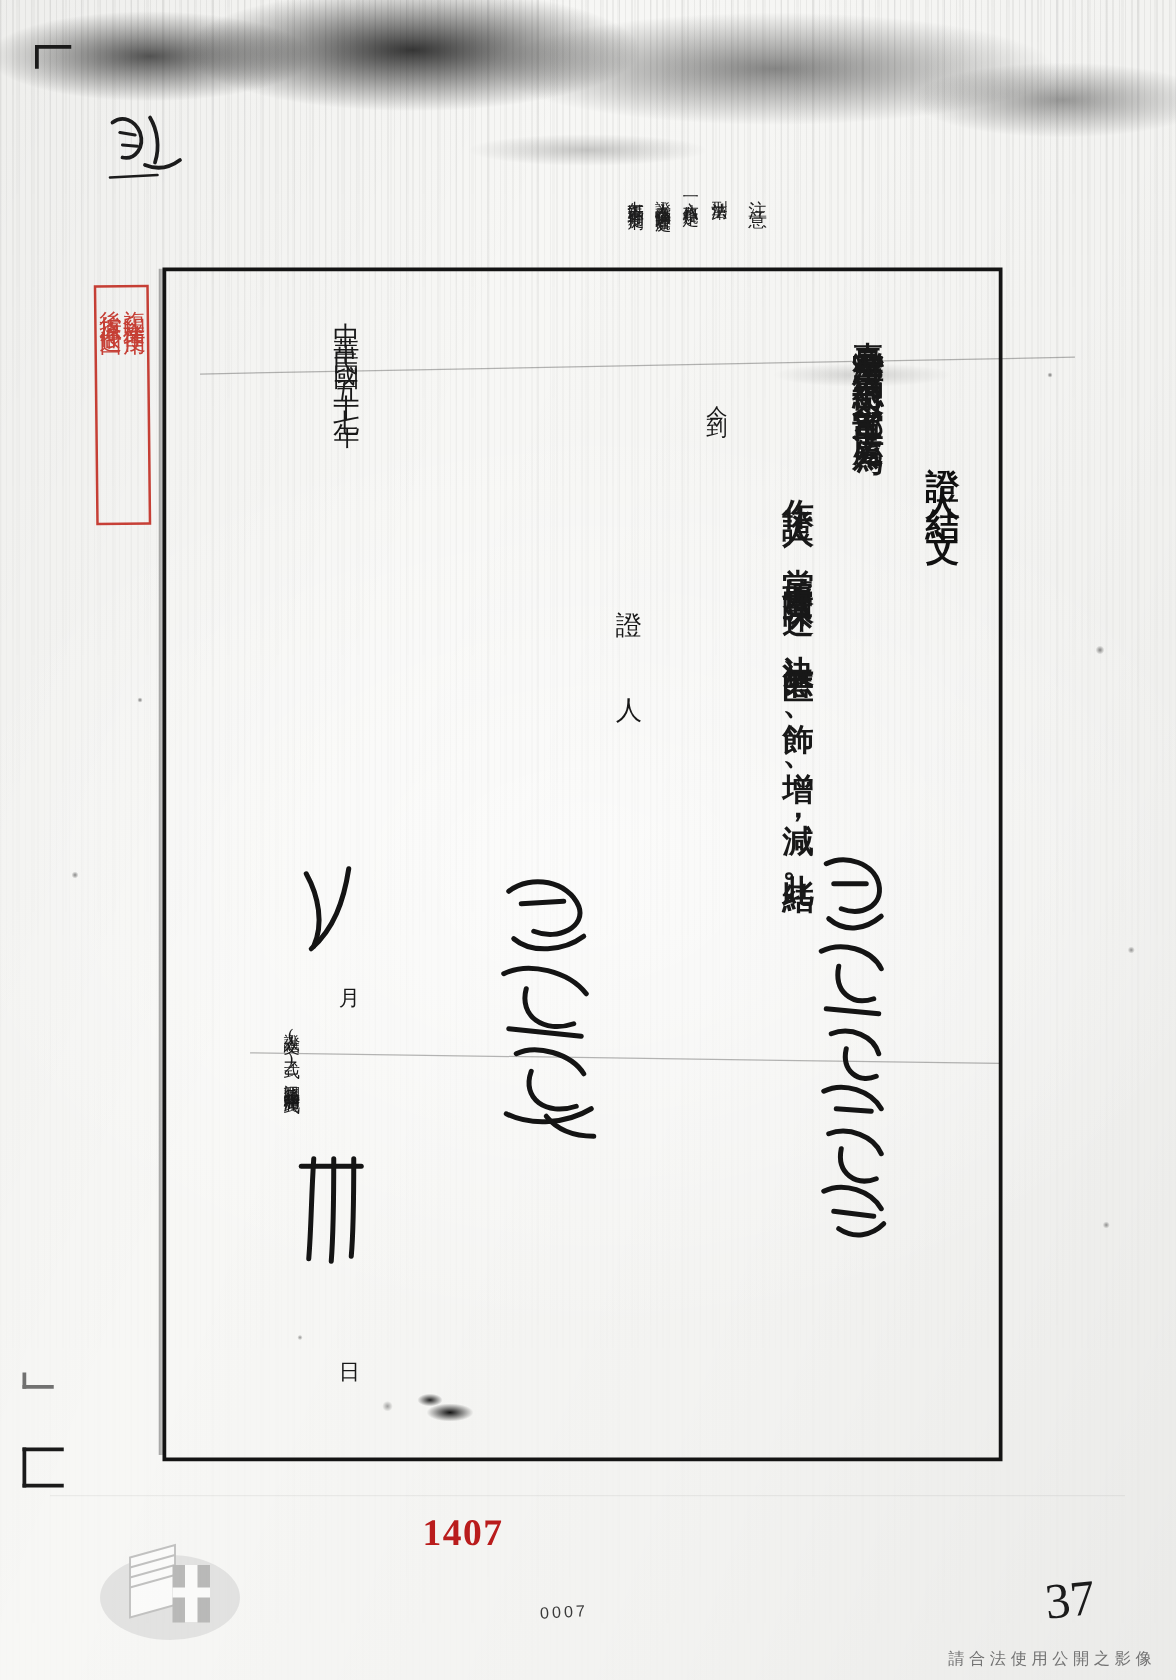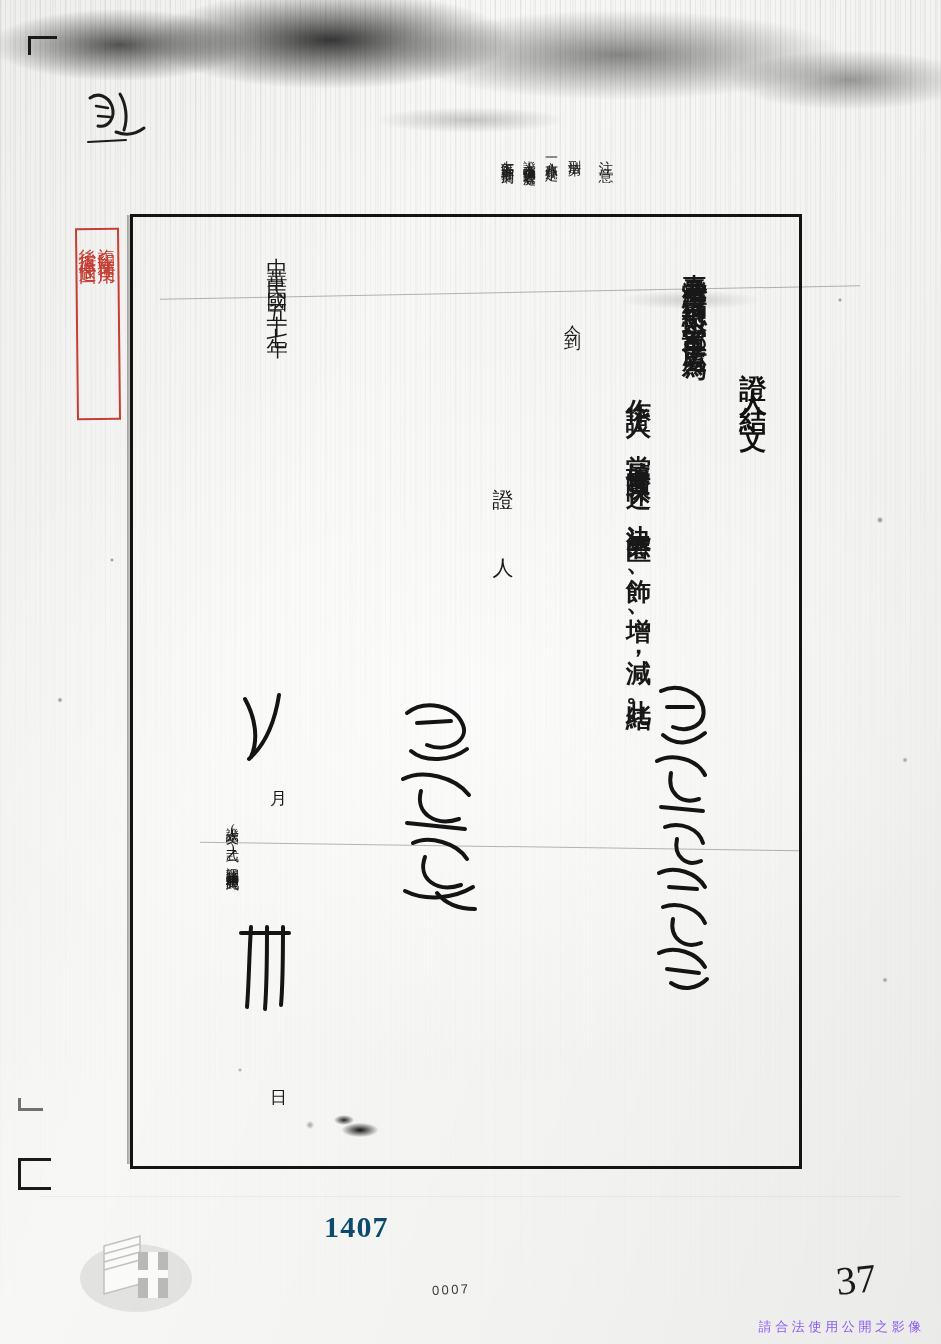--- a/index.html
+++ b/index.html
@@ -203,26 +203,26 @@
 
   
   .brush {
     position: absolute;
     pointer-events: none;
   }
 
   
   #page-number {
     position: absolute;
-    left: 324px;
+    left: 338px;
     top: 1210px;
     font-family: "Liberation Serif", serif;
     font-size: 30px;
     font-weight: 700;
-    color: #0c4a6e;
+    color: #b91c1c;
     letter-spacing: 0.04em;
   }
   #page-number-sub {
     position: absolute;
     left: 432px;
     top: 1282px;
     font-family: "Liberation Sans", sans-serif;
     font-size: 13px;
     color: #3a3a3a;
     letter-spacing: 0.18em;
@@ -248,21 +248,21 @@
     opacity: 0.5;
   }
 
   
   #footer-caption {
     position: absolute;
     right: 16px;
     bottom: 8px;
     font-family: "DejaVu Sans", sans-serif;
     font-size: 13px;
-    color: #8b5cf6;
+    color: #737373;
     letter-spacing: 0.28em;
   }
 
   
   .bracket {
     position: absolute;
     border: 3px solid #1a1a1a;
   }
   #bracket1 { left: 18px; top: 1158px; width: 30px; height: 26px; border-right: none; }
   #bracket2 { left: 28px; top: 36px; width: 26px; height: 16px; border-bottom: none; border-right: none; }

